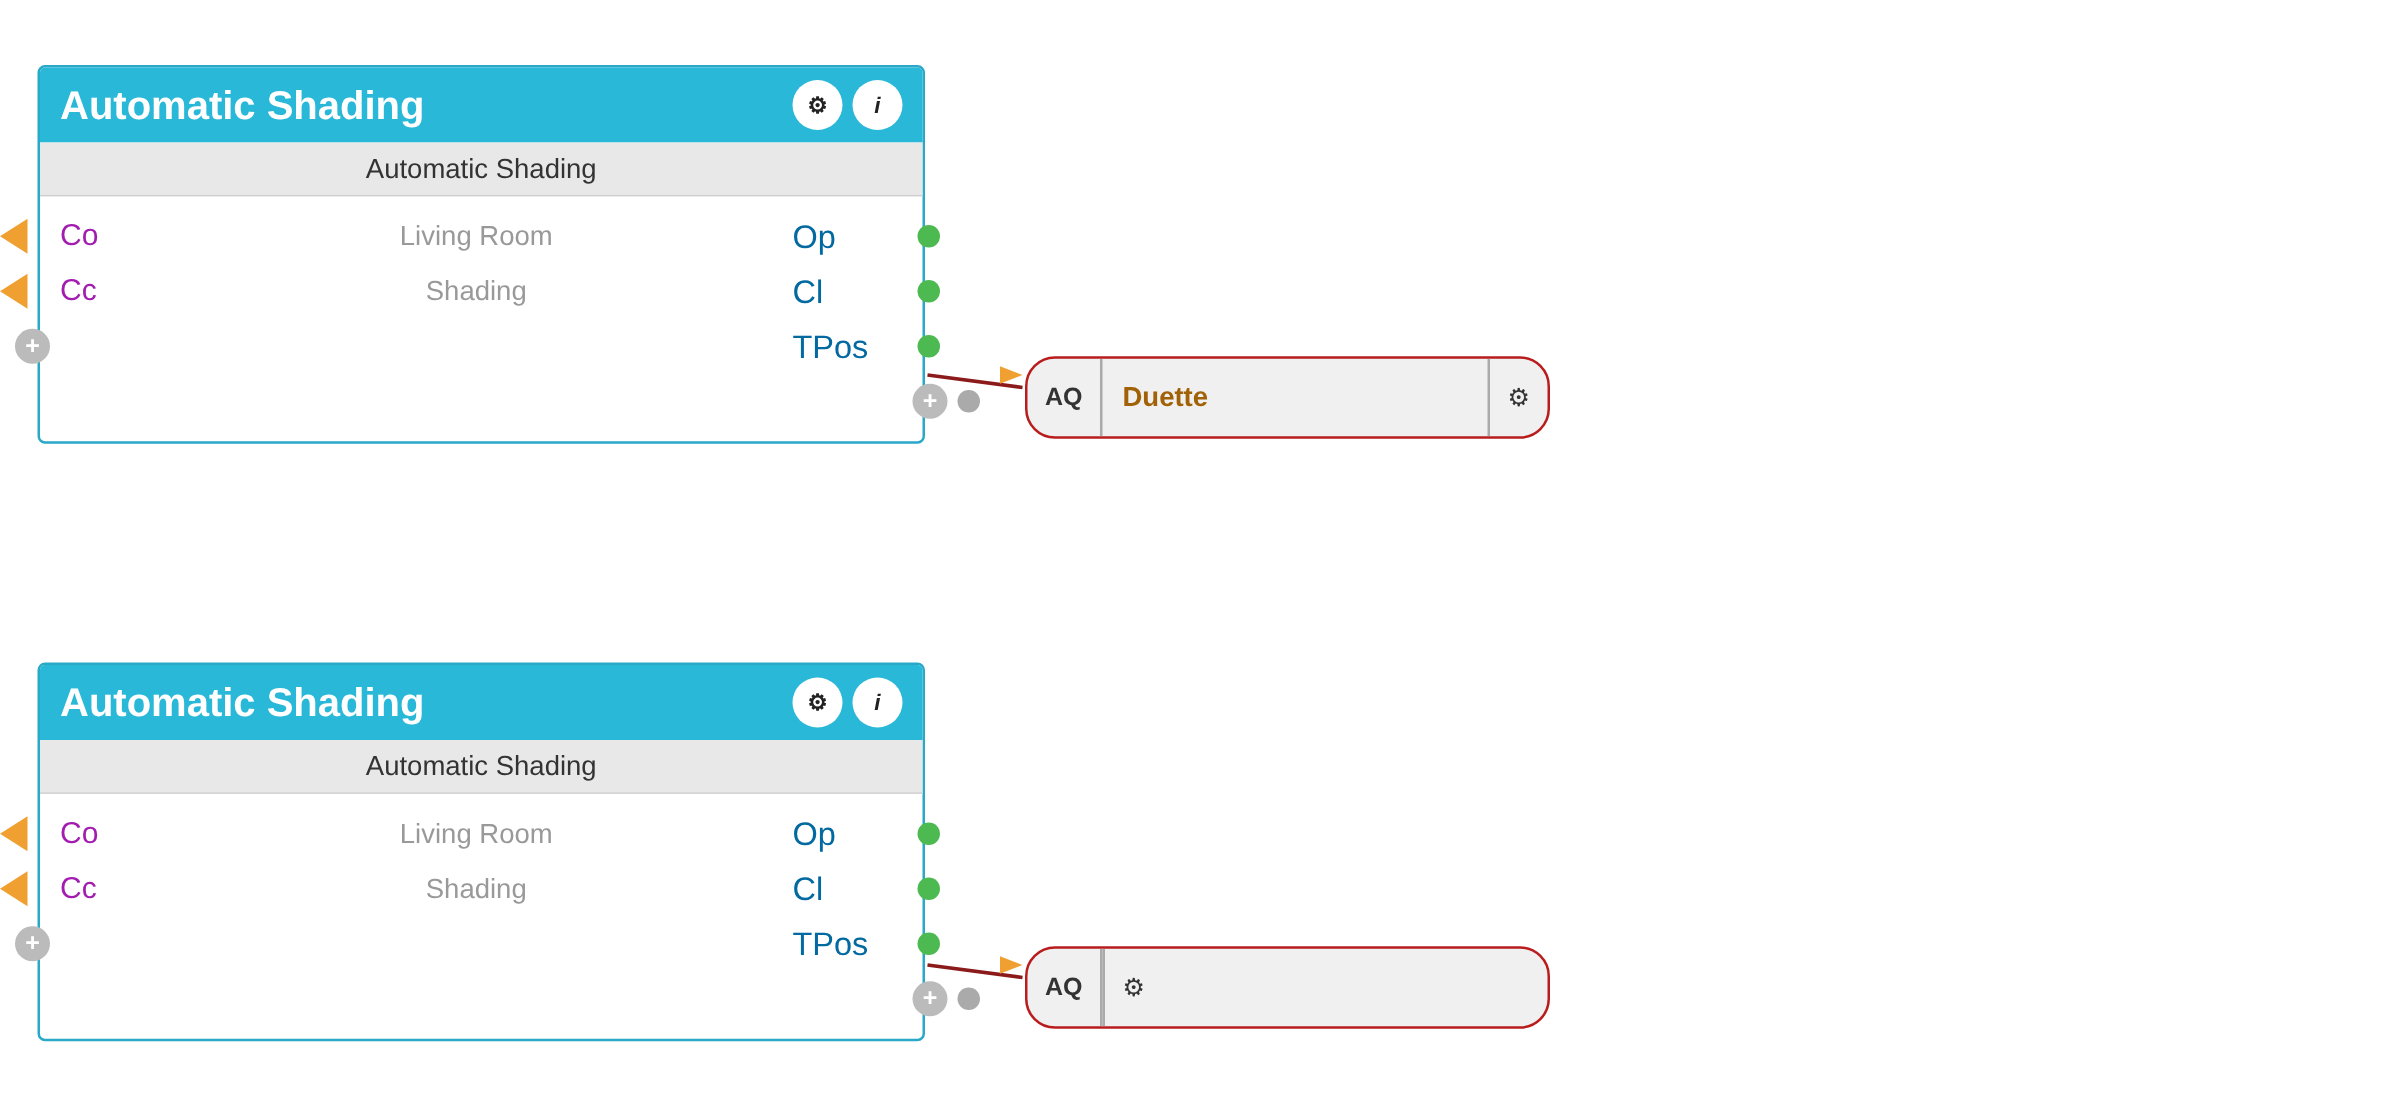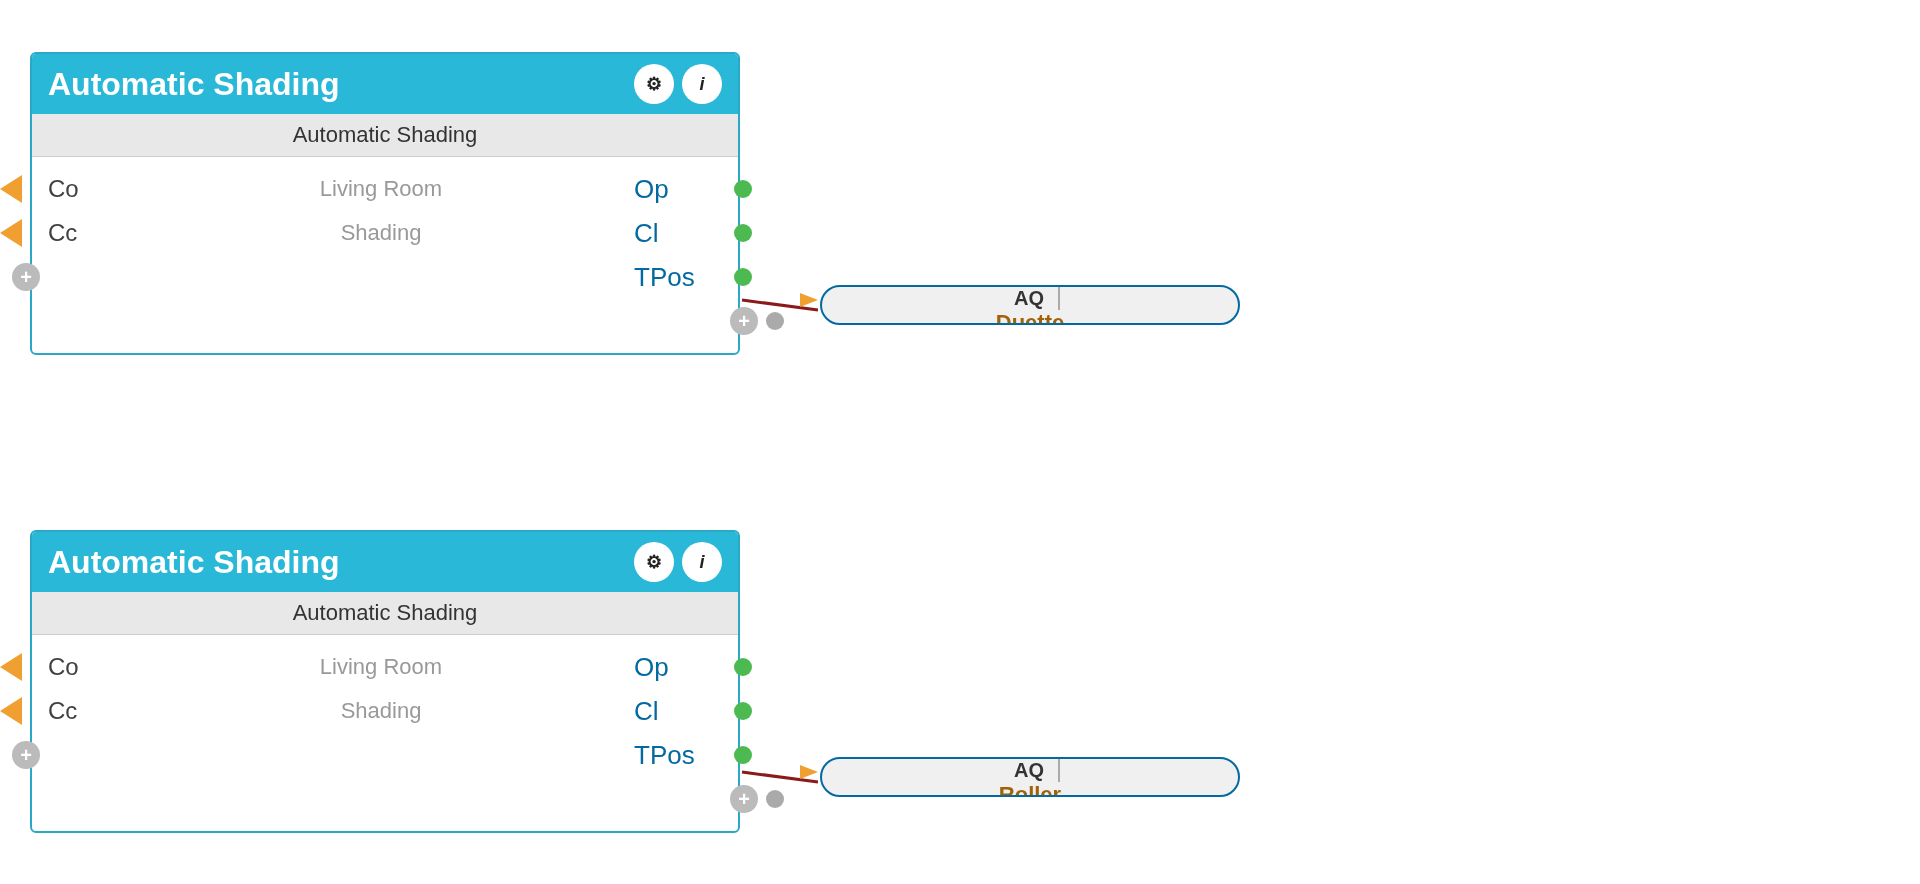--- a/index.html
+++ b/index.html
@@ -82,21 +82,21 @@
       display: flex;
       align-items: center;
       padding: 6px 16px;
       font-size: 22px;
       position: relative;
       min-height: 44px;
     }
 
     .node-row .left-label {
       width: 80px;
-      color: #404040;
+      color: #a21caf;
       font-size: 24px;
     }
 
     .node-row .center-label {
       flex: 1;
       text-align: center;
       color: #999;
       font-size: 22px;
     }
 
@@ -156,26 +156,25 @@
       height: 18px;
       border-radius: 50%;
       background: #aaa;
     }
 
     
     .device-node {
       position: absolute;
       display: flex;
       align-items: center;
-      border: 2px solid #0369a1;
+      border: 2px solid #b91c1c;
       background: #f0f0f0;
       border-radius: 24px;
       overflow: hidden;
-      height: 40px;
-      flex-direction: column;
+      height: 66px;
     }
 
     .device-node .aq-label {
       padding: 0 14px;
       font-size: 20px;
       font-weight: bold;
       color: #333;
       border-right: 2px solid #aaa;
       height: 100%;
       display: flex;
@@ -334,17 +333,16 @@
         <div style="position:absolute; right:-20px; top:50%; transform:translateY(-50%);">
           <div class="plus-circle">+</div>
         </div>
         <div class="right-dot-gray" style="position:absolute; right:-46px; top:50%; transform:translateY(-50%);"></div>
       </div>
     </div>
   </div>
 
   <div class="device-node" style="top: 715px; left: 820px; width: 420px;">
     <span class="aq-label">AQ</span>
-    <span class="device-name">Roller</span>
     <span class="gear-icon">⚙</span>
   </div>
 
 </div>
 
 </body></html>

